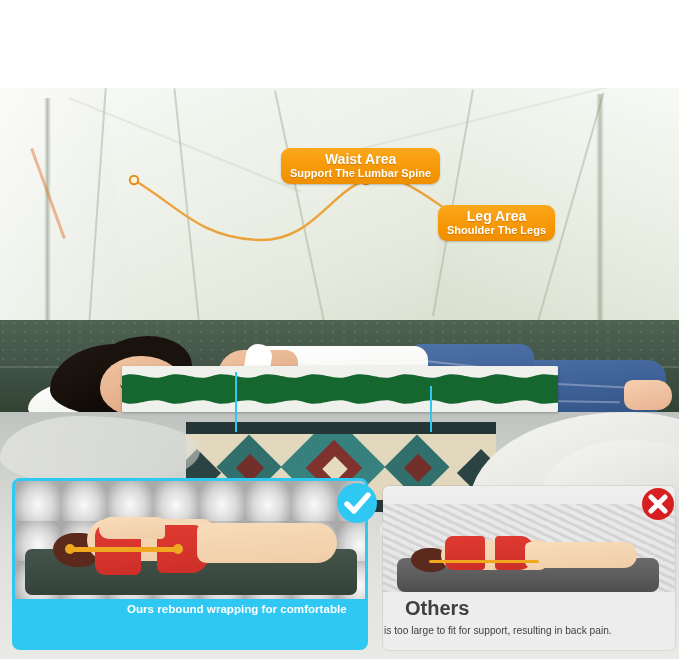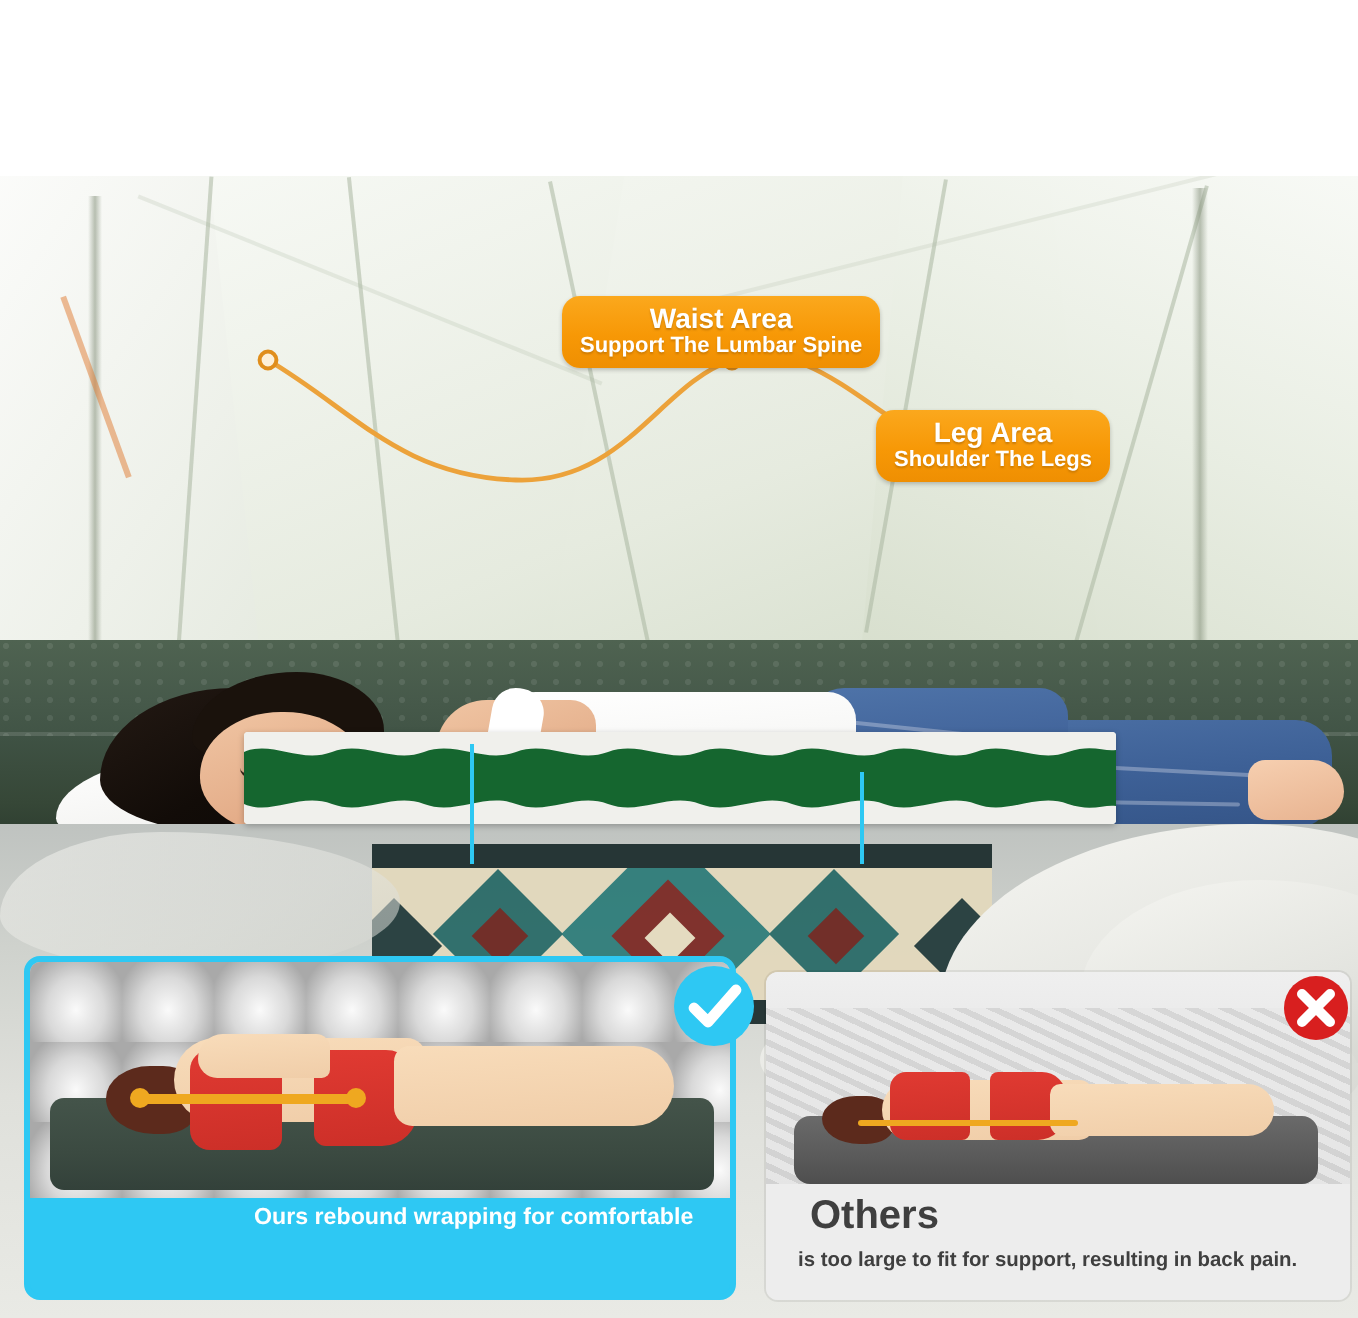--- a/index.html
+++ b/index.html
@@ -154,22 +154,22 @@
   .oth-weave { position:absolute; left:0; top:18px; width:292px; height:88px; opacity:.75;
                background-image:repeating-linear-gradient(25deg, #cfcfcf 0 3px, #e9e9e9 3px 7px),
                                 repeating-linear-gradient(-25deg, rgba(190,190,190,.5) 0 3px, rgba(240,240,240,.4) 3px 7px); }
   .oth-mat { position:absolute; left:14px; top:72px; width:262px; height:34px;
              background:linear-gradient(180deg,#6a6a6a 0%,#5a5a5a 60%,#4e4e4e 100%); border-radius:8px; }
   .oth-cap { position:absolute; left:0; top:106px; width:292px; height:58px; background:#ededed; }
   .oth-word { position:absolute; left:10px; top:108px; font-size:20px; line-height:28px;
               font-weight:bold; color:#3f3f3f;margin-left:12px; }
   .oth-text { position:absolute; left:98px; top:112px; width:188px; font-size:10.2px;
               line-height:14px; font-weight:bold; color:#3f3f3f; }
-  .oth-text2 { position:absolute; left:16px; top:138px; width:280px; font-size:10.2px;
-               line-height:14px; font-weight:bold; color:#3f3f3f; }
+  .oth-text2 { position:absolute; left:1px; top:138px; width:280px; font-size:10.2px;
+               line-height:14px; font-weight:normal; color:#3f3f3f; }
 
   
   .bd { position:absolute; }
   .skin { background:linear-gradient(175deg,#f8dcba 0%,#f0cda8 100%); }
   .swim { background:linear-gradient(175deg,#e03a32 0%,#cc2f28 100%); }
   .hair-d { background:#5c2a1c; }
 
   .check-badge { position:absolute; left:336px; top:482px; width:42px; height:42px; z-index:40; }
   .x-badge { position:absolute; left:641px; top:487px; width:34px; height:34px; z-index:40; }
 </style>

